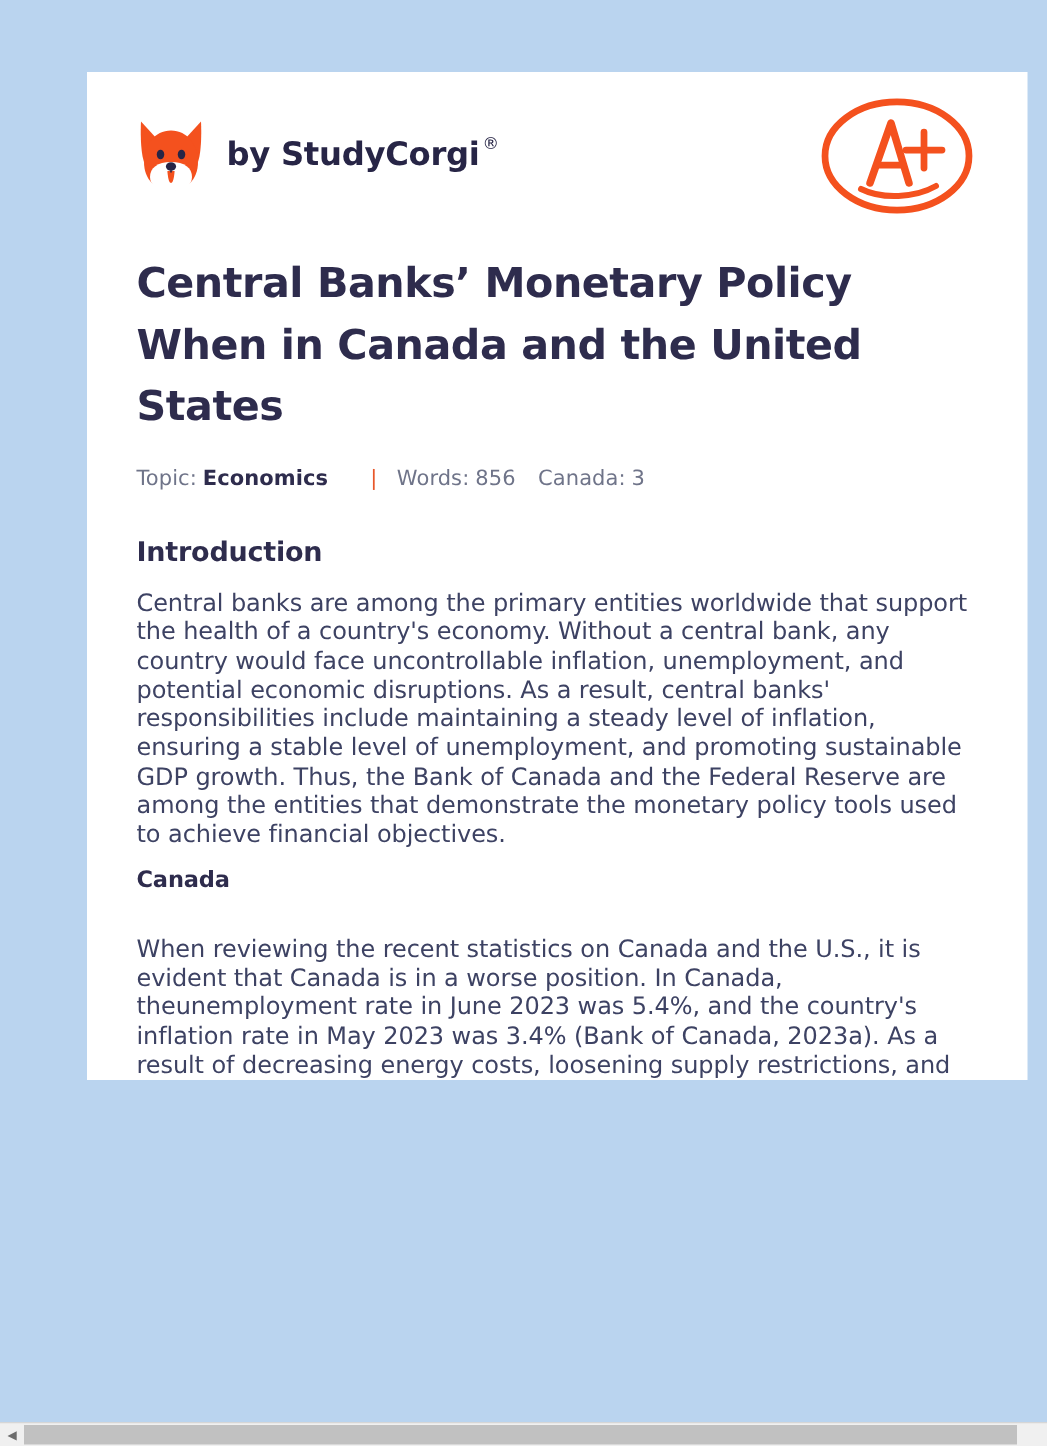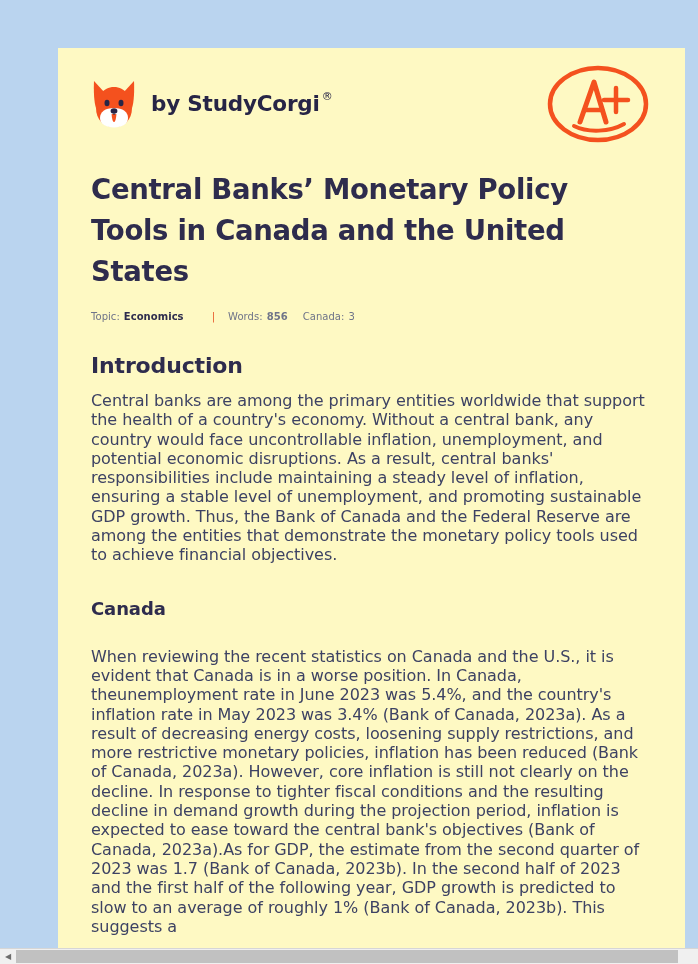--- a/index.html
+++ b/index.html
@@ -15,22 +15,22 @@
     font-family: "DejaVu Sans", "Liberation Sans", sans-serif;
     position: relative;
   }
 
   
   .page-sheet {
     position: absolute;
     left: 58px;
     top: 48px;
     width: 627px;
-    height: 900px;
-    background: #fef9c3;
+    height: 672px;
+    background: #ffffff;
     overflow: hidden;
   }
 
   .page-inner {
     padding: 0 33px;
   }
 
   
   .doc-header {
     display: flex;
@@ -85,21 +85,21 @@
     font-weight: 700;
     color: #2e2c4d;
     letter-spacing: -0.3px;
     margin-top: 16px;
     max-width: 500px;
   }
 
   
   .doc-meta {
     margin-top: 19px;
-    font-size: 10px;
+    font-size: 14px;
     color: #7a7f96;
     display: flex;
     align-items: center;
     white-space: nowrap;
     letter-spacing: 0.05px;
   }
   .doc-meta .meta-label { color: #6f7489; }
   .doc-meta .meta-value {
     color: #2e2c4d;
     font-weight: 600;
@@ -107,31 +107,31 @@
   }
   .doc-meta .meta-sep {
     color: #e8572a;
     margin: 0 13px;
     font-weight: 400;
   }
   .doc-meta .meta-group { margin-right: 15px; }
 
   
   h2.sec {
-    font-size: 22px;
+    font-size: 18px;
     font-weight: 700;
     color: #2e2c4d;
     margin-top: 31px;
     letter-spacing: -0.15px;
   }
   h3.sub {
-    font-size: 18px;
-    font-weight: 700;
-    color: #2e2c4d;
-    margin-top: 33px;
+    font-size: 15px;
+    font-weight: 700;
+    color: #2e2c4d;
+    margin-top: 11px;
     letter-spacing: -0.1px;
   }
 
   p.body {
     font-size: 16px;
     line-height: 19.3px;
     color: #3d4263;
     margin-top: 13px;
     text-align: left;
     letter-spacing: -0.05px;
@@ -220,26 +220,26 @@
         <path d="M36 62 L50 22 L62 62" fill="none" stroke="#f4511e" stroke-width="5" stroke-linecap="round" stroke-linejoin="round"></path>
         <path d="M41 50 L58 50" fill="none" stroke="#f4511e" stroke-width="4.5" stroke-linecap="round"></path>
 
         <path d="M72 28 L72 52" fill="none" stroke="#f4511e" stroke-width="4.5" stroke-linecap="round"></path>
         <path d="M60 40 L84 40" fill="none" stroke="#f4511e" stroke-width="4.5" stroke-linecap="round"></path>
 
         <path d="M30 66 C44 73 66 72 80 64" fill="none" stroke="#f4511e" stroke-width="4" stroke-linecap="round"></path>
       </svg>
     </div>
 
-    <h1 class="doc-title">Central Banks’ Monetary Policy Tools in Canada and the United States</h1>
+    <h1 class="doc-title">Central Banks’ Monetary Policy When in Canada and the United States</h1>
 
     <div class="doc-meta">
       <span class="meta-group"><span class="meta-label">Topic:</span><span class="meta-value">Economics</span></span>
       <span class="meta-sep">|</span>
-      <span class="meta-group"><span class="meta-label">Words:</span><span class="meta-value" style="font-weight:700;color:#6f7489">856</span></span>
+      <span class="meta-group"><span class="meta-label">Words:</span><span class="meta-value" style="font-weight:400;color:#6f7489">856</span></span>
       <span class="meta-group"><span class="meta-label">Canada:</span><span class="meta-value" style="font-weight:400;color:#6f7489">3</span></span>
     </div>
 
     <h2 class="sec">Introduction</h2>
     <p class="body">Central banks are among the primary entities worldwide that support the health of a country's economy. Without a central bank, any country would face uncontrollable inflation, unemployment, and potential economic disruptions. As a result, central banks' responsibilities include maintaining a steady level of inflation, ensuring a stable level of unemployment, and promoting sustainable GDP growth. Thus, the Bank of Canada and the Federal Reserve are among the entities that demonstrate the monetary policy tools used to achieve financial objectives.</p>
 
 
     <h3 class="sub">Canada</h3>
     <p class="body tight">When reviewing the recent statistics on Canada and the U.S., it is evident that Canada is in a worse position. In Canada, theunemployment rate in June 2023 was 5.4%, and the country's inflation rate in May 2023 was 3.4% (Bank of Canada, 2023a). As a result of decreasing energy costs, loosening supply restrictions, and more restrictive monetary policies, inflation has been reduced (Bank of Canada, 2023a). However, core inflation is still not clearly on the decline. In response to tighter fiscal conditions and the resulting decline in demand growth during the projection period, inflation is expected to ease toward the central bank's objectives (Bank of Canada, 2023a).As for GDP, the estimate from the second quarter of 2023 was 1.7 (Bank of Canada, 2023b). In the second half of 2023 and the first half of the following year, GDP growth is predicted to slow to an average of roughly 1% (Bank of Canada, 2023b). This suggests a</p>
 

